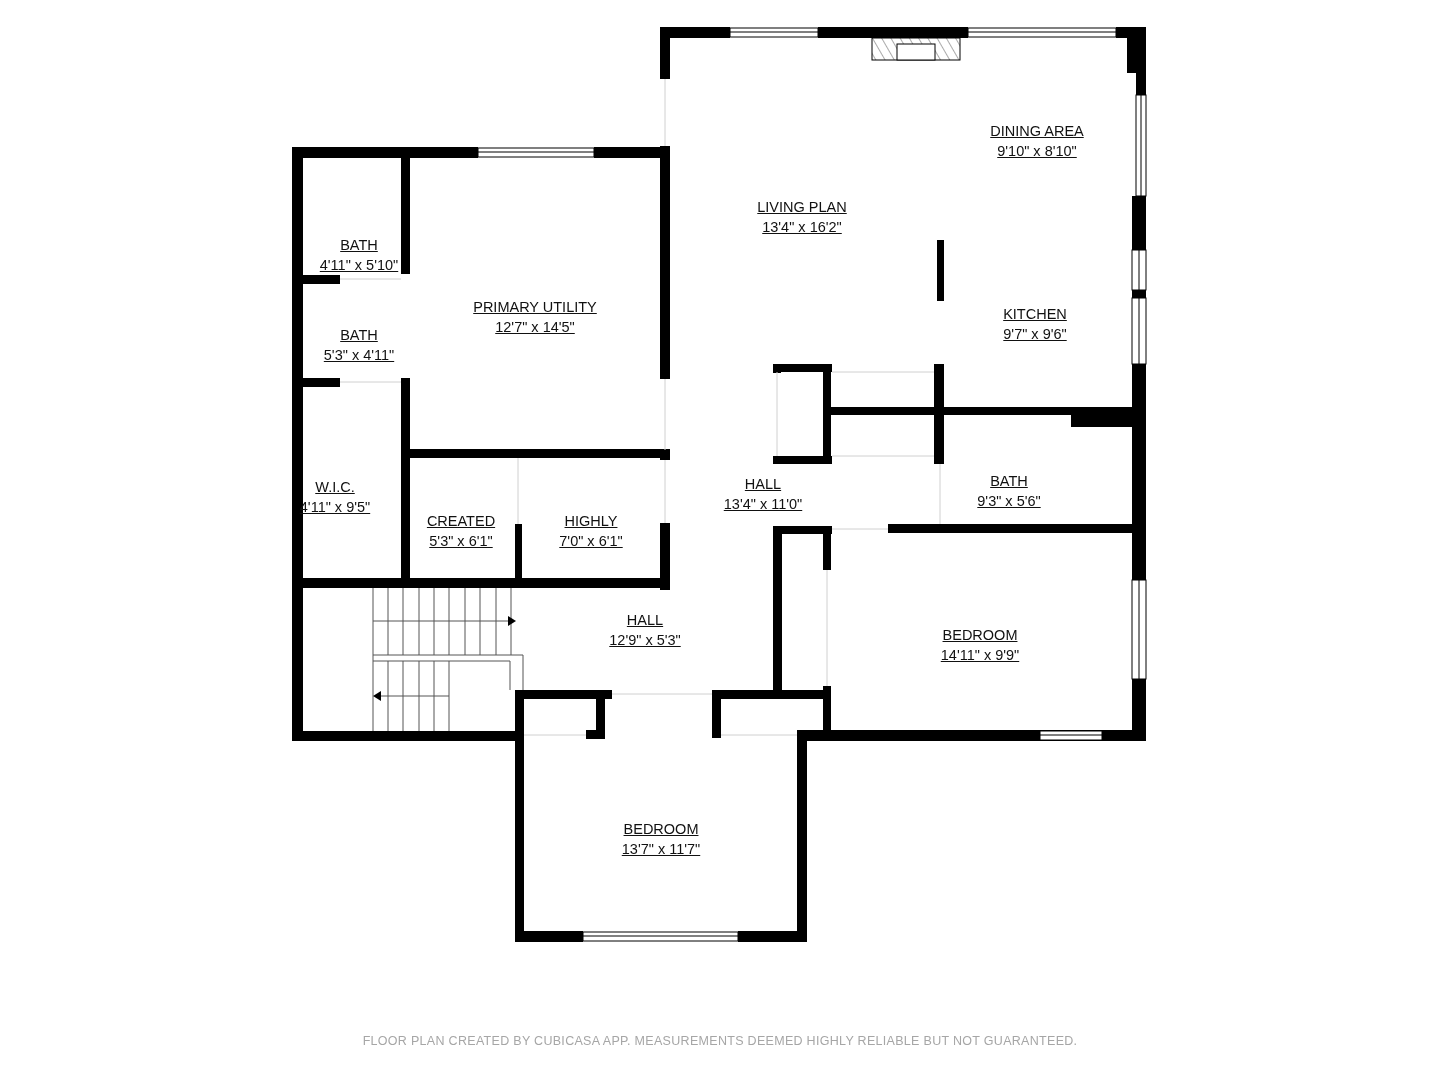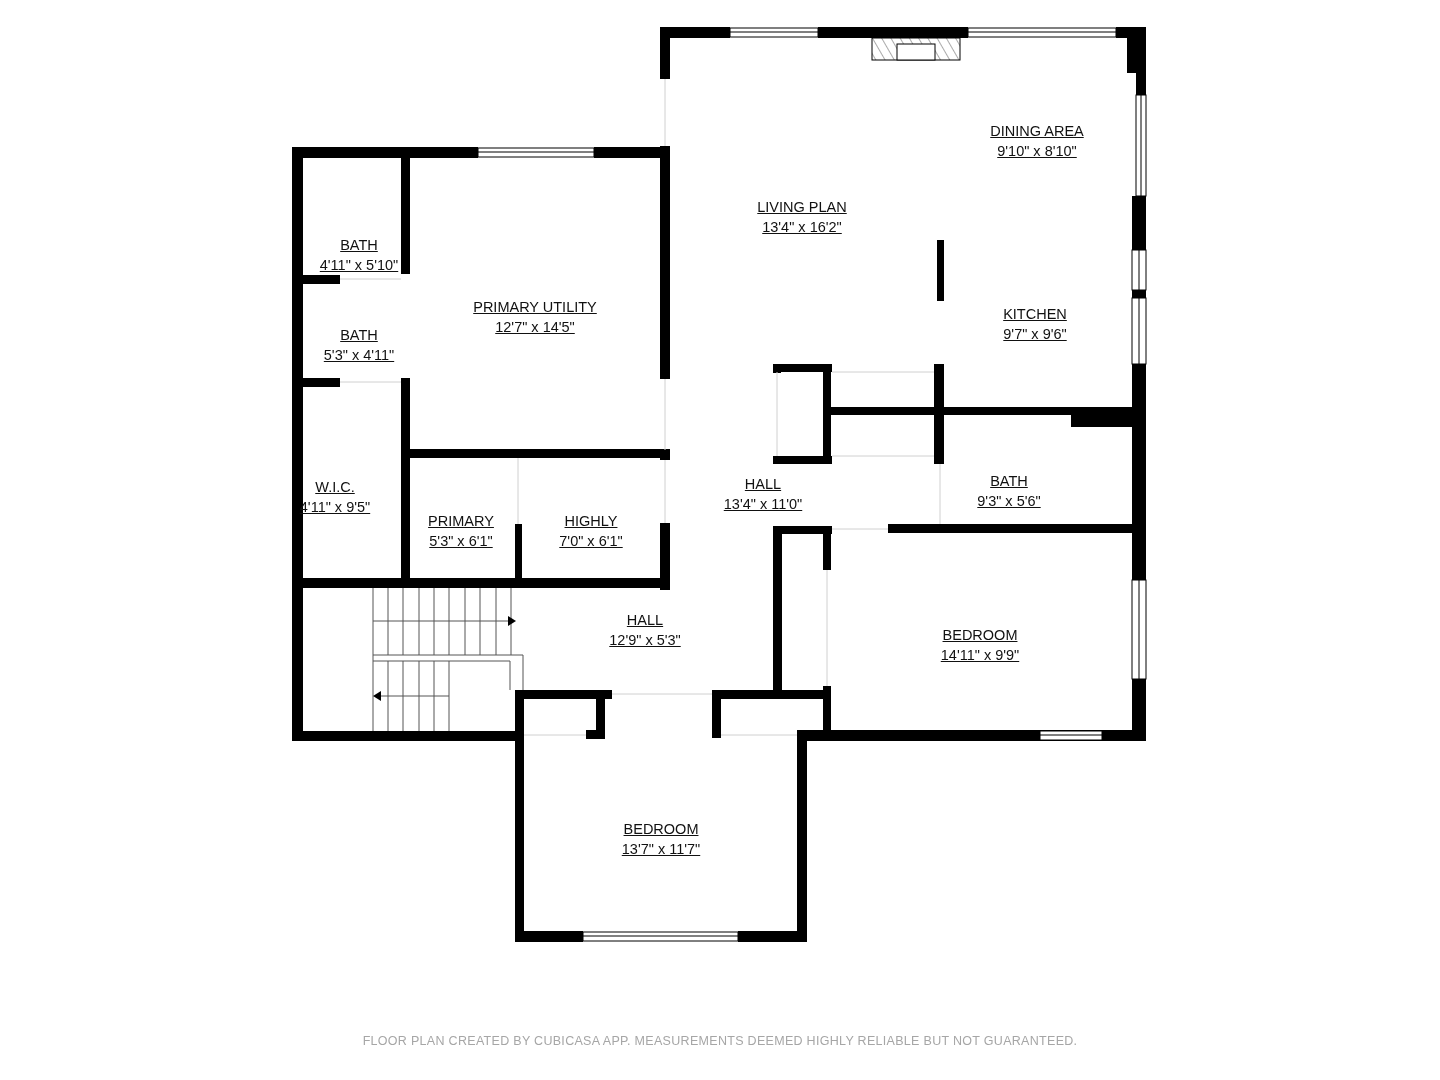--- a/index.html
+++ b/index.html
@@ -156,21 +156,21 @@
 </div>
 <div class="room-label" style="left:535px; top:317px;">
   <span class="name">PRIMARY UTILITY</span>
   <span class="dims">12'7" x 14'5"</span>
 </div>
 <div class="room-label" style="left:335px; top:497px;">
   <span class="name">W.I.C.</span>
   <span class="dims">4'11" x 9'5"</span>
 </div>
 <div class="room-label" style="left:461px; top:531px;">
-  <span class="name">PRIMARY</span>
+  <span class="name">CREATED</span>
   <span class="dims">5'3" x 6'1"</span>
 </div>
 <div class="room-label" style="left:591px; top:531px;">
   <span class="name">HIGHLY</span>
   <span class="dims">7'0" x 6'1"</span>
 </div>
 <div class="room-label" style="left:802px; top:217px;">
   <span class="name">LIVING PLAN</span>
   <span class="dims">13'4" x 16'2"</span>
 </div>

